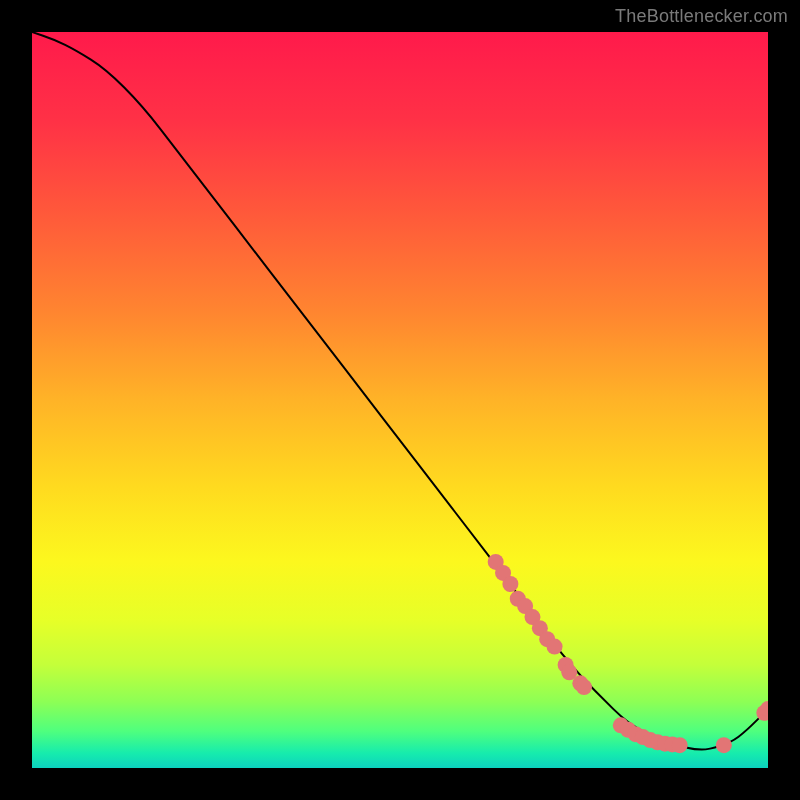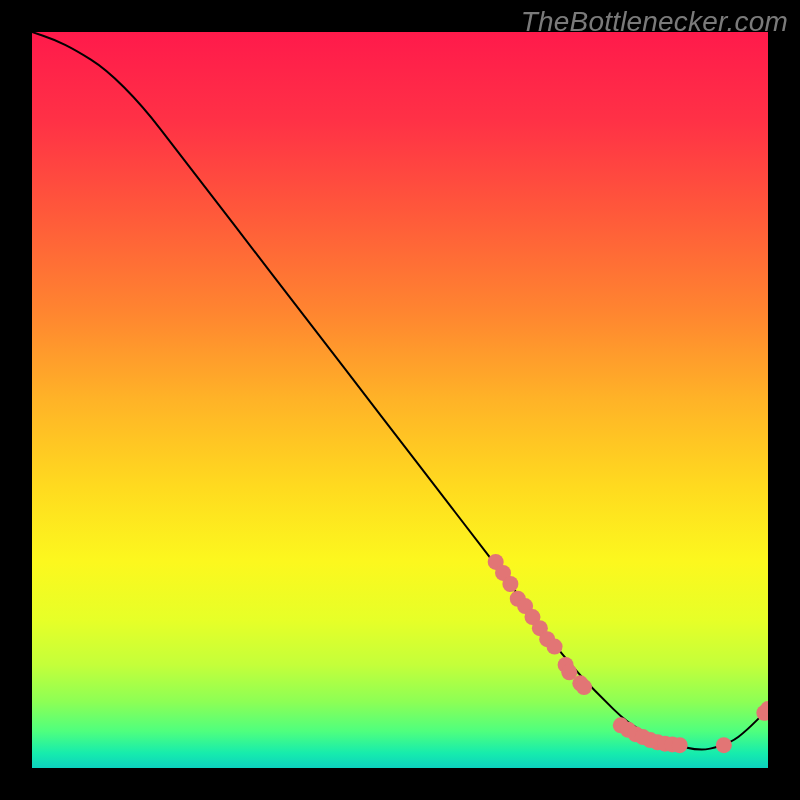--- a/index.html
+++ b/index.html
@@ -8,25 +8,24 @@
     height: 800px;
     background: #000;
     position: relative;
     font-family: Arial, Helvetica, sans-serif;
   }
   .watermark {
     position: absolute;
     top: 6px;
     right: 12px;
     color: #7a7a7a;
-    font-size: 28px;
+    font-size: 18px;
     font-weight: 400;
     letter-spacing: 0.2px;
     z-index: 10;
-    font-style: italic;
   }
   .plot-area {
     position: absolute;
     left: 32px;
     top: 32px;
     width: 736px;
     height: 736px;
   }
   .plot-area svg {
     display: block;

